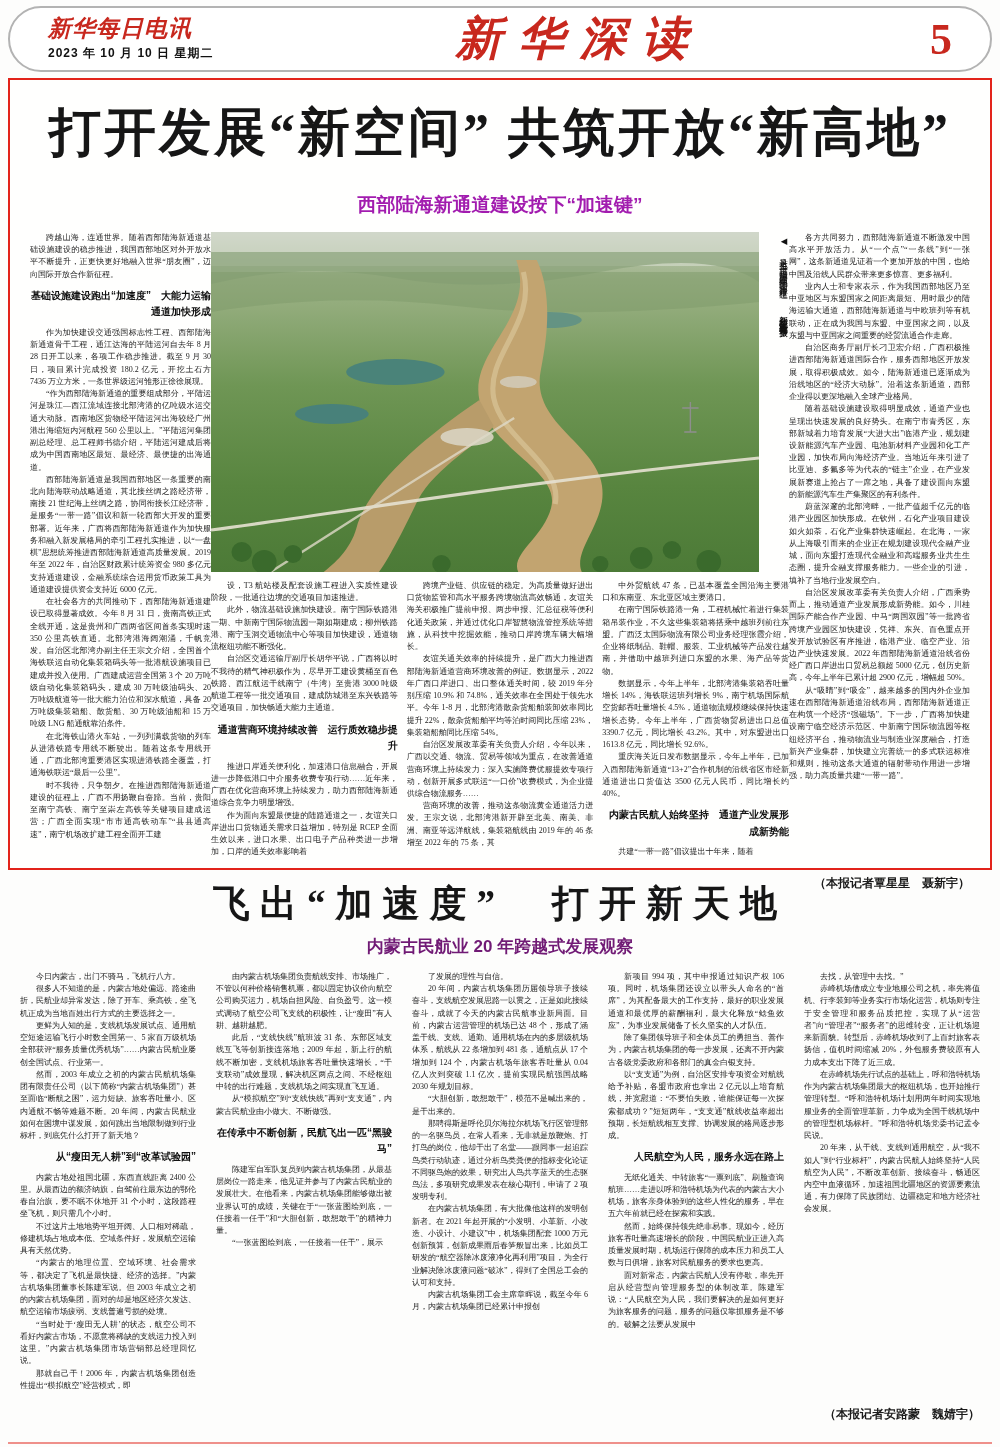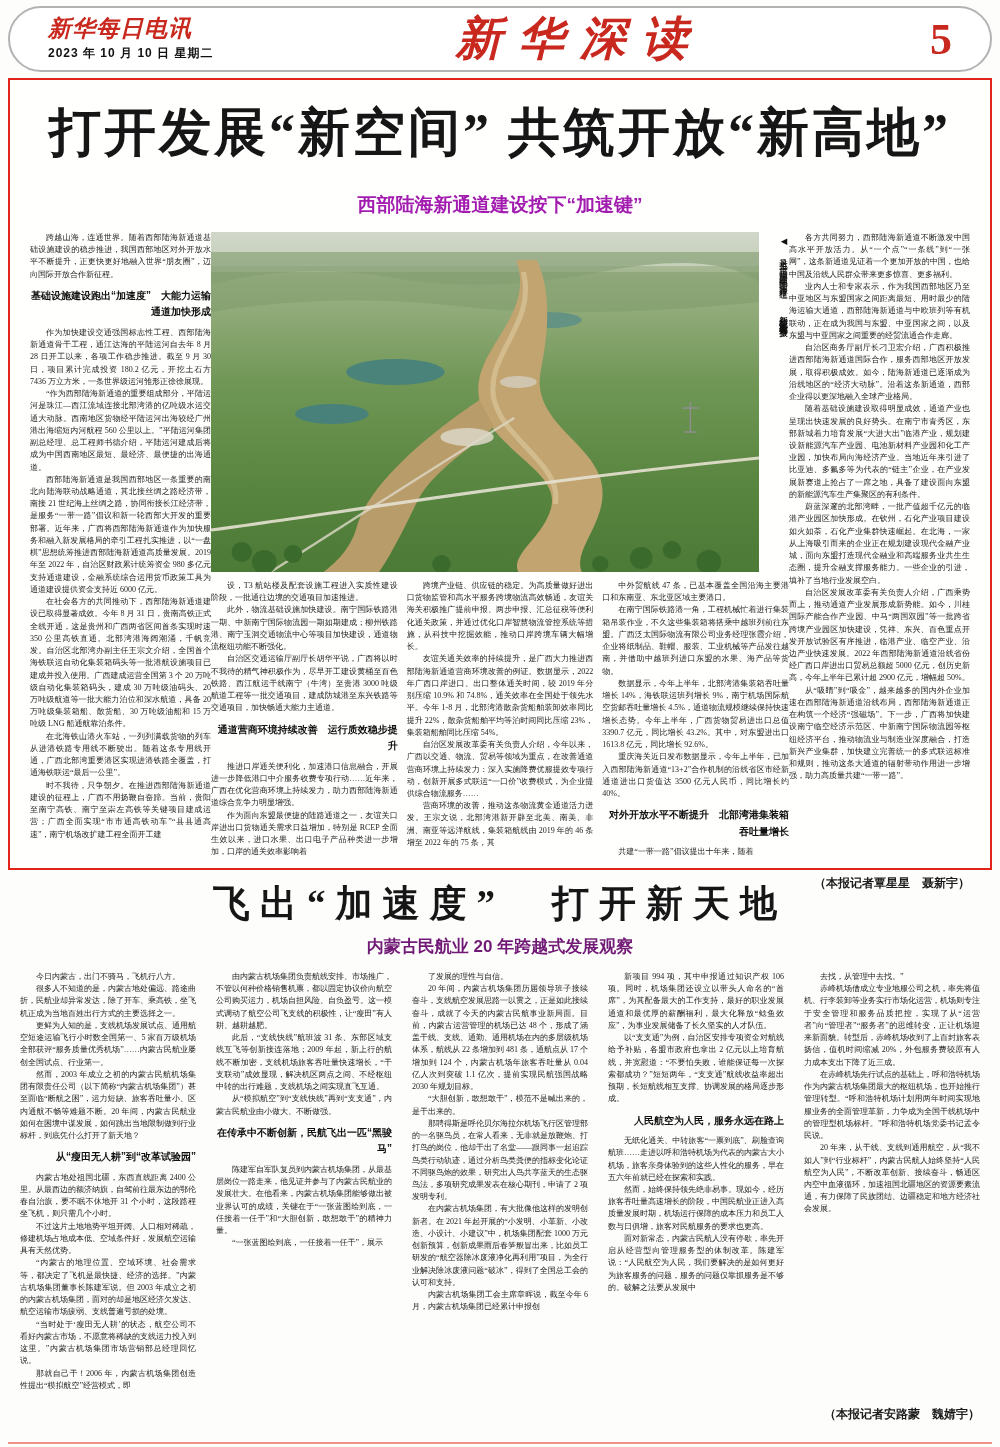--- a/index.html
+++ b/index.html
@@ -149,21 +149,21 @@
                 <p class="para">营商环境的改善，推动这条物流黄金通道活力迸发。王宗文说，北部湾港新开辟至北美、南美、非洲、南亚等远洋航线，集装箱航线由 2019 年的 46 条增至 2022 年的 75 条，其</p>
               </div>
           </div>
           <div class="mcol">
             <div>
                 <p class="para">中外贸航线 47 条，已基本覆盖全国沿海主要港口和东南亚、东北亚区域主要港口。</p>
                 <p class="para">在南宁国际铁路港一角，工程机械忙着进行集装箱吊装作业，不久这些集装箱将搭乘中越班列前往东盟。广西泛太国际物流有限公司业务经理张霞介绍，企业将纸制品、鞋帽、服装、工业机械等产品发往越南，并借助中越班列进口东盟的水果、海产品等货物。</p>
                 <p class="para">数据显示，今年上半年，北部湾港集装箱吞吐量增长 14%，海铁联运班列增长 9%，南宁机场国际航空货邮吞吐量增长 4.5%，通道物流规模继续保持快速增长态势。今年上半年，广西货物贸易进出口总值 3390.7 亿元，同比增长 43.2%。其中，对东盟进出口 1613.8 亿元，同比增长 92.6%。</p>
                 <p class="para">重庆海关近日发布数据显示，今年上半年，已加入西部陆海新通道“13+2”合作机制的沿线省区市经新通道进出口货值达 3500 亿元人民币，同比增长约 40%。</p>
               </div>
-            <div class="subhead">对外开放水平不断提升　北部湾港集装箱吞吐量增长</div>
+            <div class="subhead">内蒙古民航人始终坚持　通道产业发展形成新势能</div>
             <div>
                 <p class="para">共建“一带一路”倡议提出十年来，随着</p>
               </div>
           </div>
         </div>
       </div>
 
       <div class="ncol">
         <div class="fill">
           <div>
@@ -228,20 +228,21 @@
               <p class="para">那聘得斯是呼伦贝尔海拉尔机场飞行区管理部的一名驱鸟员，在常人看来，无非就是放鞭炮、打打鸟的岗位，他却干出了名堂——跟同事一起追踪鸟类行动轨迹，通过分析鸟类粪便的指标变化论证不同驱鸟炮的效果，研究出人鸟共享蓝天的生态驱鸟法，多项研究成果发表在核心期刊，申请了 2 项发明专利。</p>
               <p class="para">在内蒙古机场集团，有大批像他这样的发明创新者。在 2021 年起开展的“小发明、小革新、小改造、小设计、小建议”中，机场集团配套 1000 万元创新预算，创新成果雨后春笋般冒出来，比如员工研发的“航空器除冰废液净化再利用”项目，为全行业解决除冰废液问题“破冰”，得到了全国总工会的认可和支持。</p>
               <p class="para">内蒙古机场集团工会主席章晖说，截至今年 6 月，内蒙古机场集团已经累计申报创</p>
             </div>
         </div>
       </div>
       <div class="ncol">
         <div class="fill">
           <div>
               <p class="para">新项目 994 项，其中申报通过知识产权 106 项。同时，机场集团还设立以带头人命名的“首席”，为其配备最大的工作支持，最好的职业发展通道和最优厚的薪酬福利，最大化释放“鲶鱼效应”，为事业发展储备了长久坚实的人才队伍。</p>
+              <p class="para">除了集团领导班子和全体员工的勇担当、善作为，内蒙古机场集团的每一步发展，还离不开内蒙古各级党委政府和各部门的真金白银支持。</p>
               <p class="para">以“支支通”为例，自治区安排专项资金对航线给予补贴，各盟市政府也拿出 2 亿元以上培育航线，并宽慰道：“不要怕失败，谁能保证每一次探索都成功？”短短两年，“支支通”航线收益率超出预期，长短航线相互支撑、协调发展的格局逐步形成。</p>
             </div>
           <div class="subhead">人民航空为人民，服务永远在路上</div>
           <div>
               <p class="para">无纸化通关、中转旅客“一票到底”、刷脸查询航班……走进以呼和浩特机场为代表的内蒙古大小机场，旅客亲身体验到的这些人性化的服务，早在五六年前就已经在探索和实践。</p>
               <p class="para">然而，始终保持领先绝非易事。现如今，经历旅客吞吐量高速增长的阶段，中国民航业正进入高质量发展时期，机场运行保障的成本压力和员工人数与日俱增，旅客对民航服务的要求也更高。</p>
               <p class="para">面对新常态，内蒙古民航人没有停歇，率先开启从经营型向管理服务型的体制改革。陈建军说：“人民航空为人民，我们要解决的是如何更好为旅客服务的问题，服务的问题仅靠抓服务是不够的。破解之法要从发展中</p>
             </div>
         </div>
       </div>

